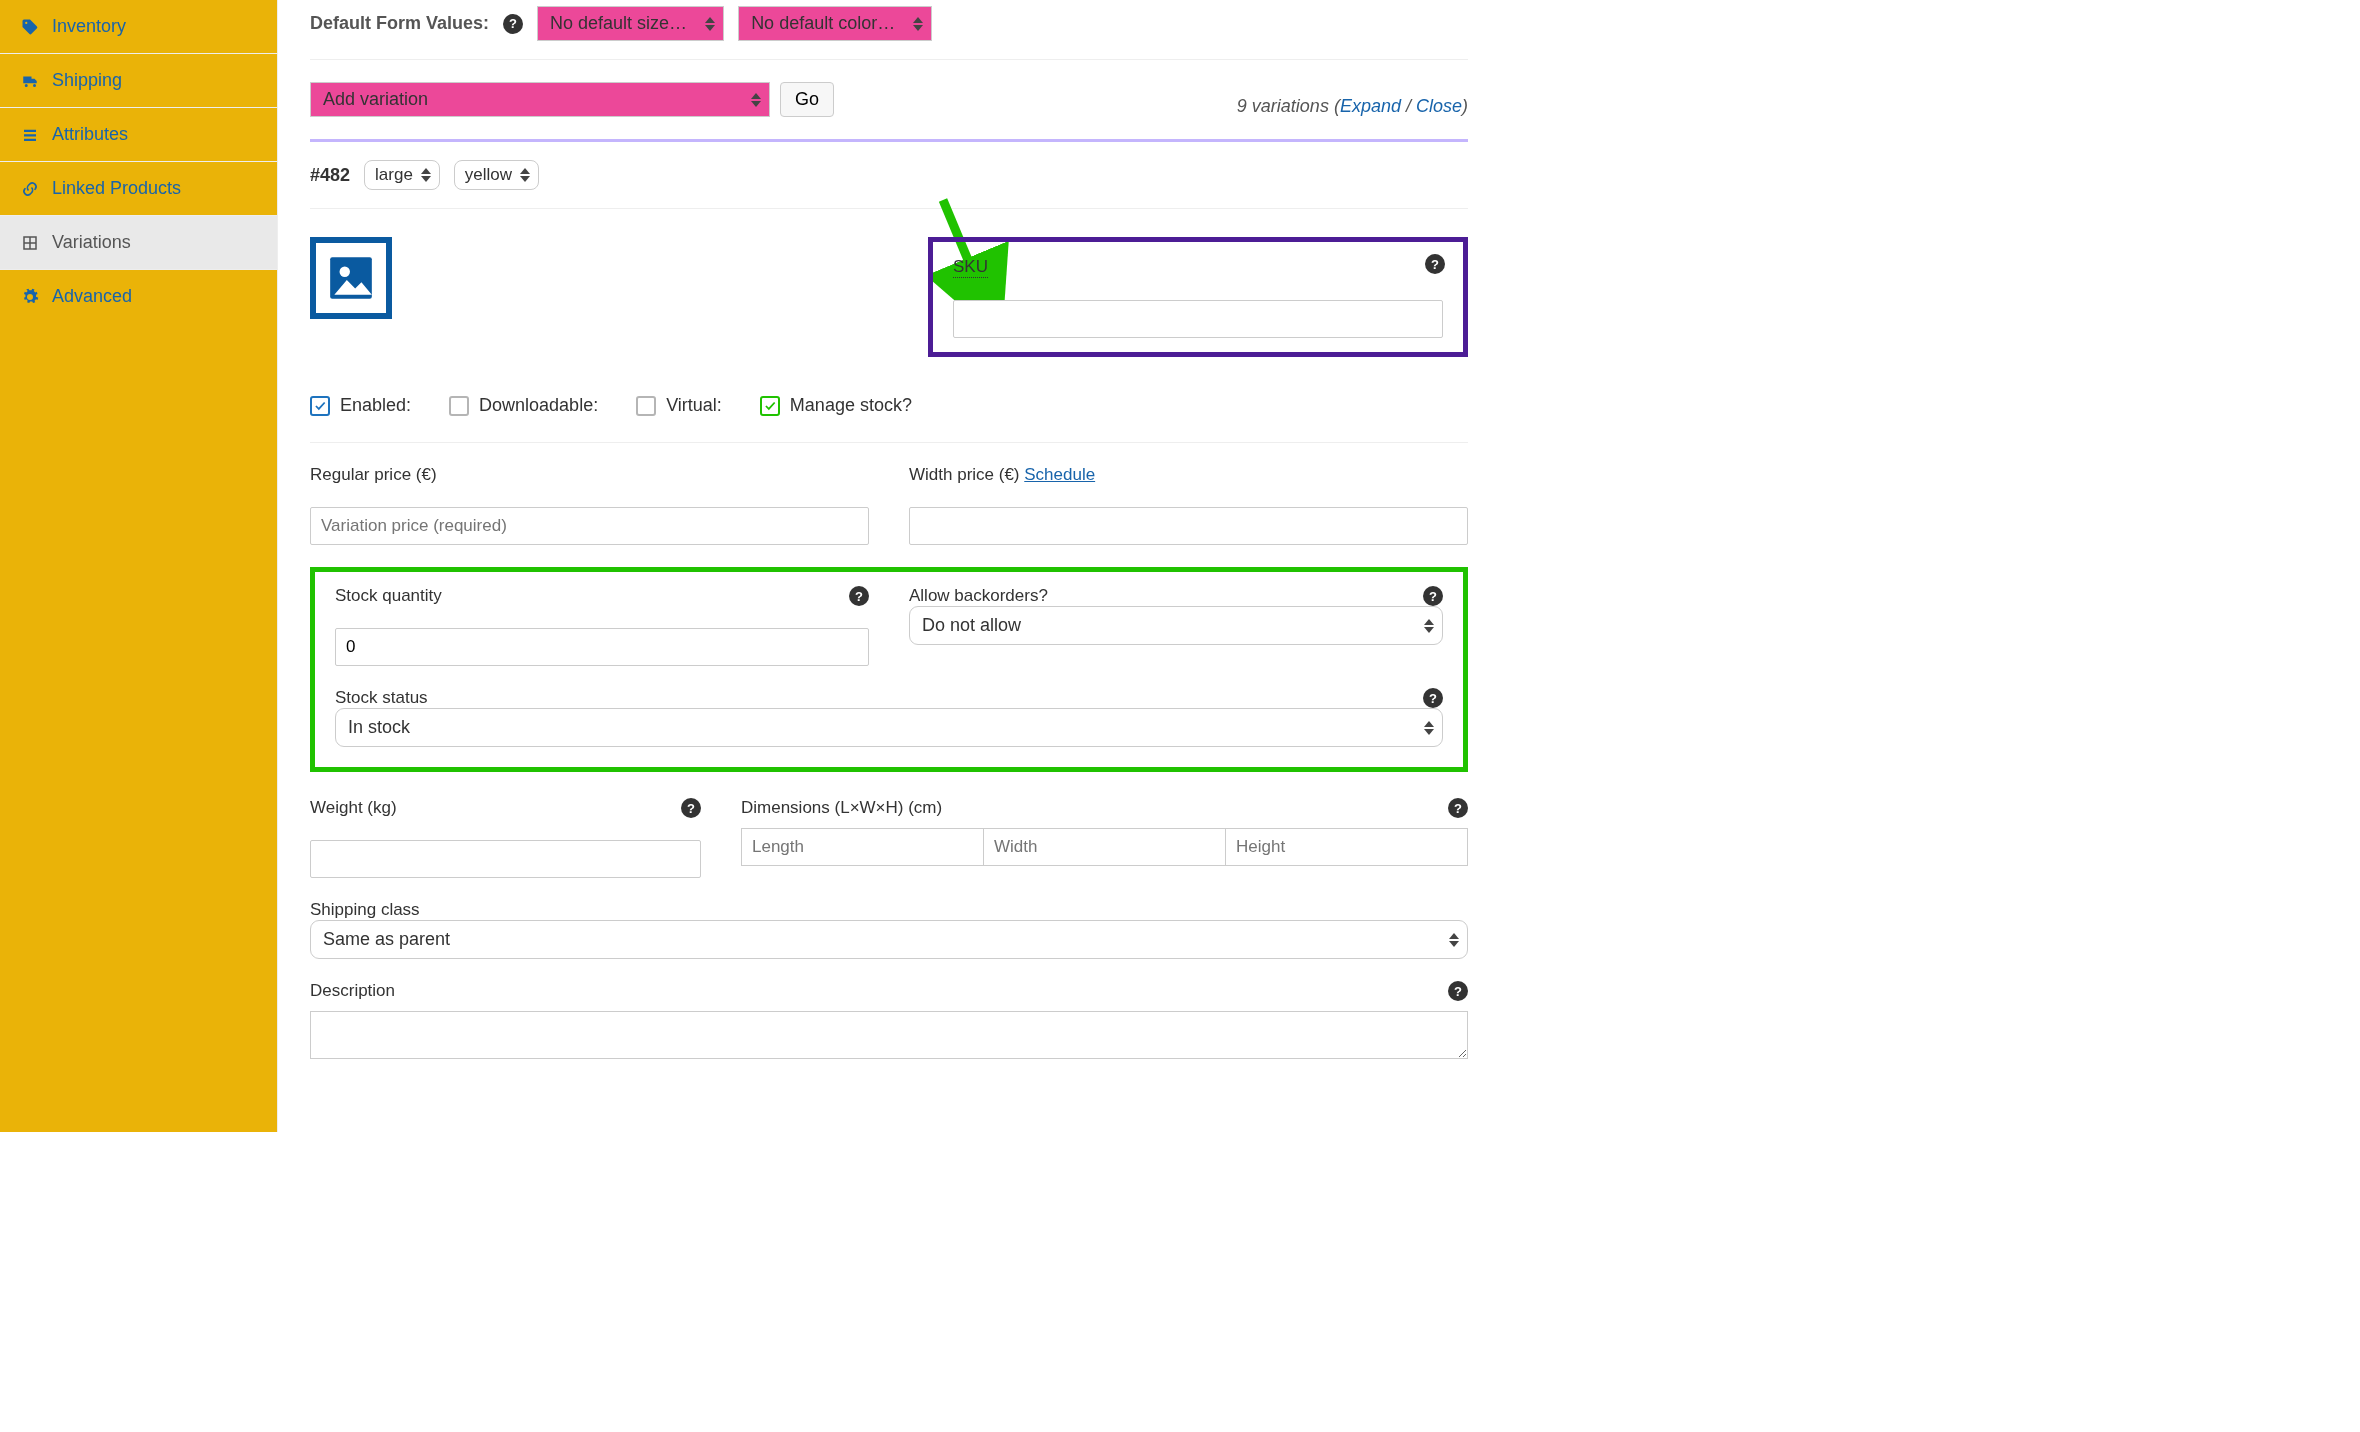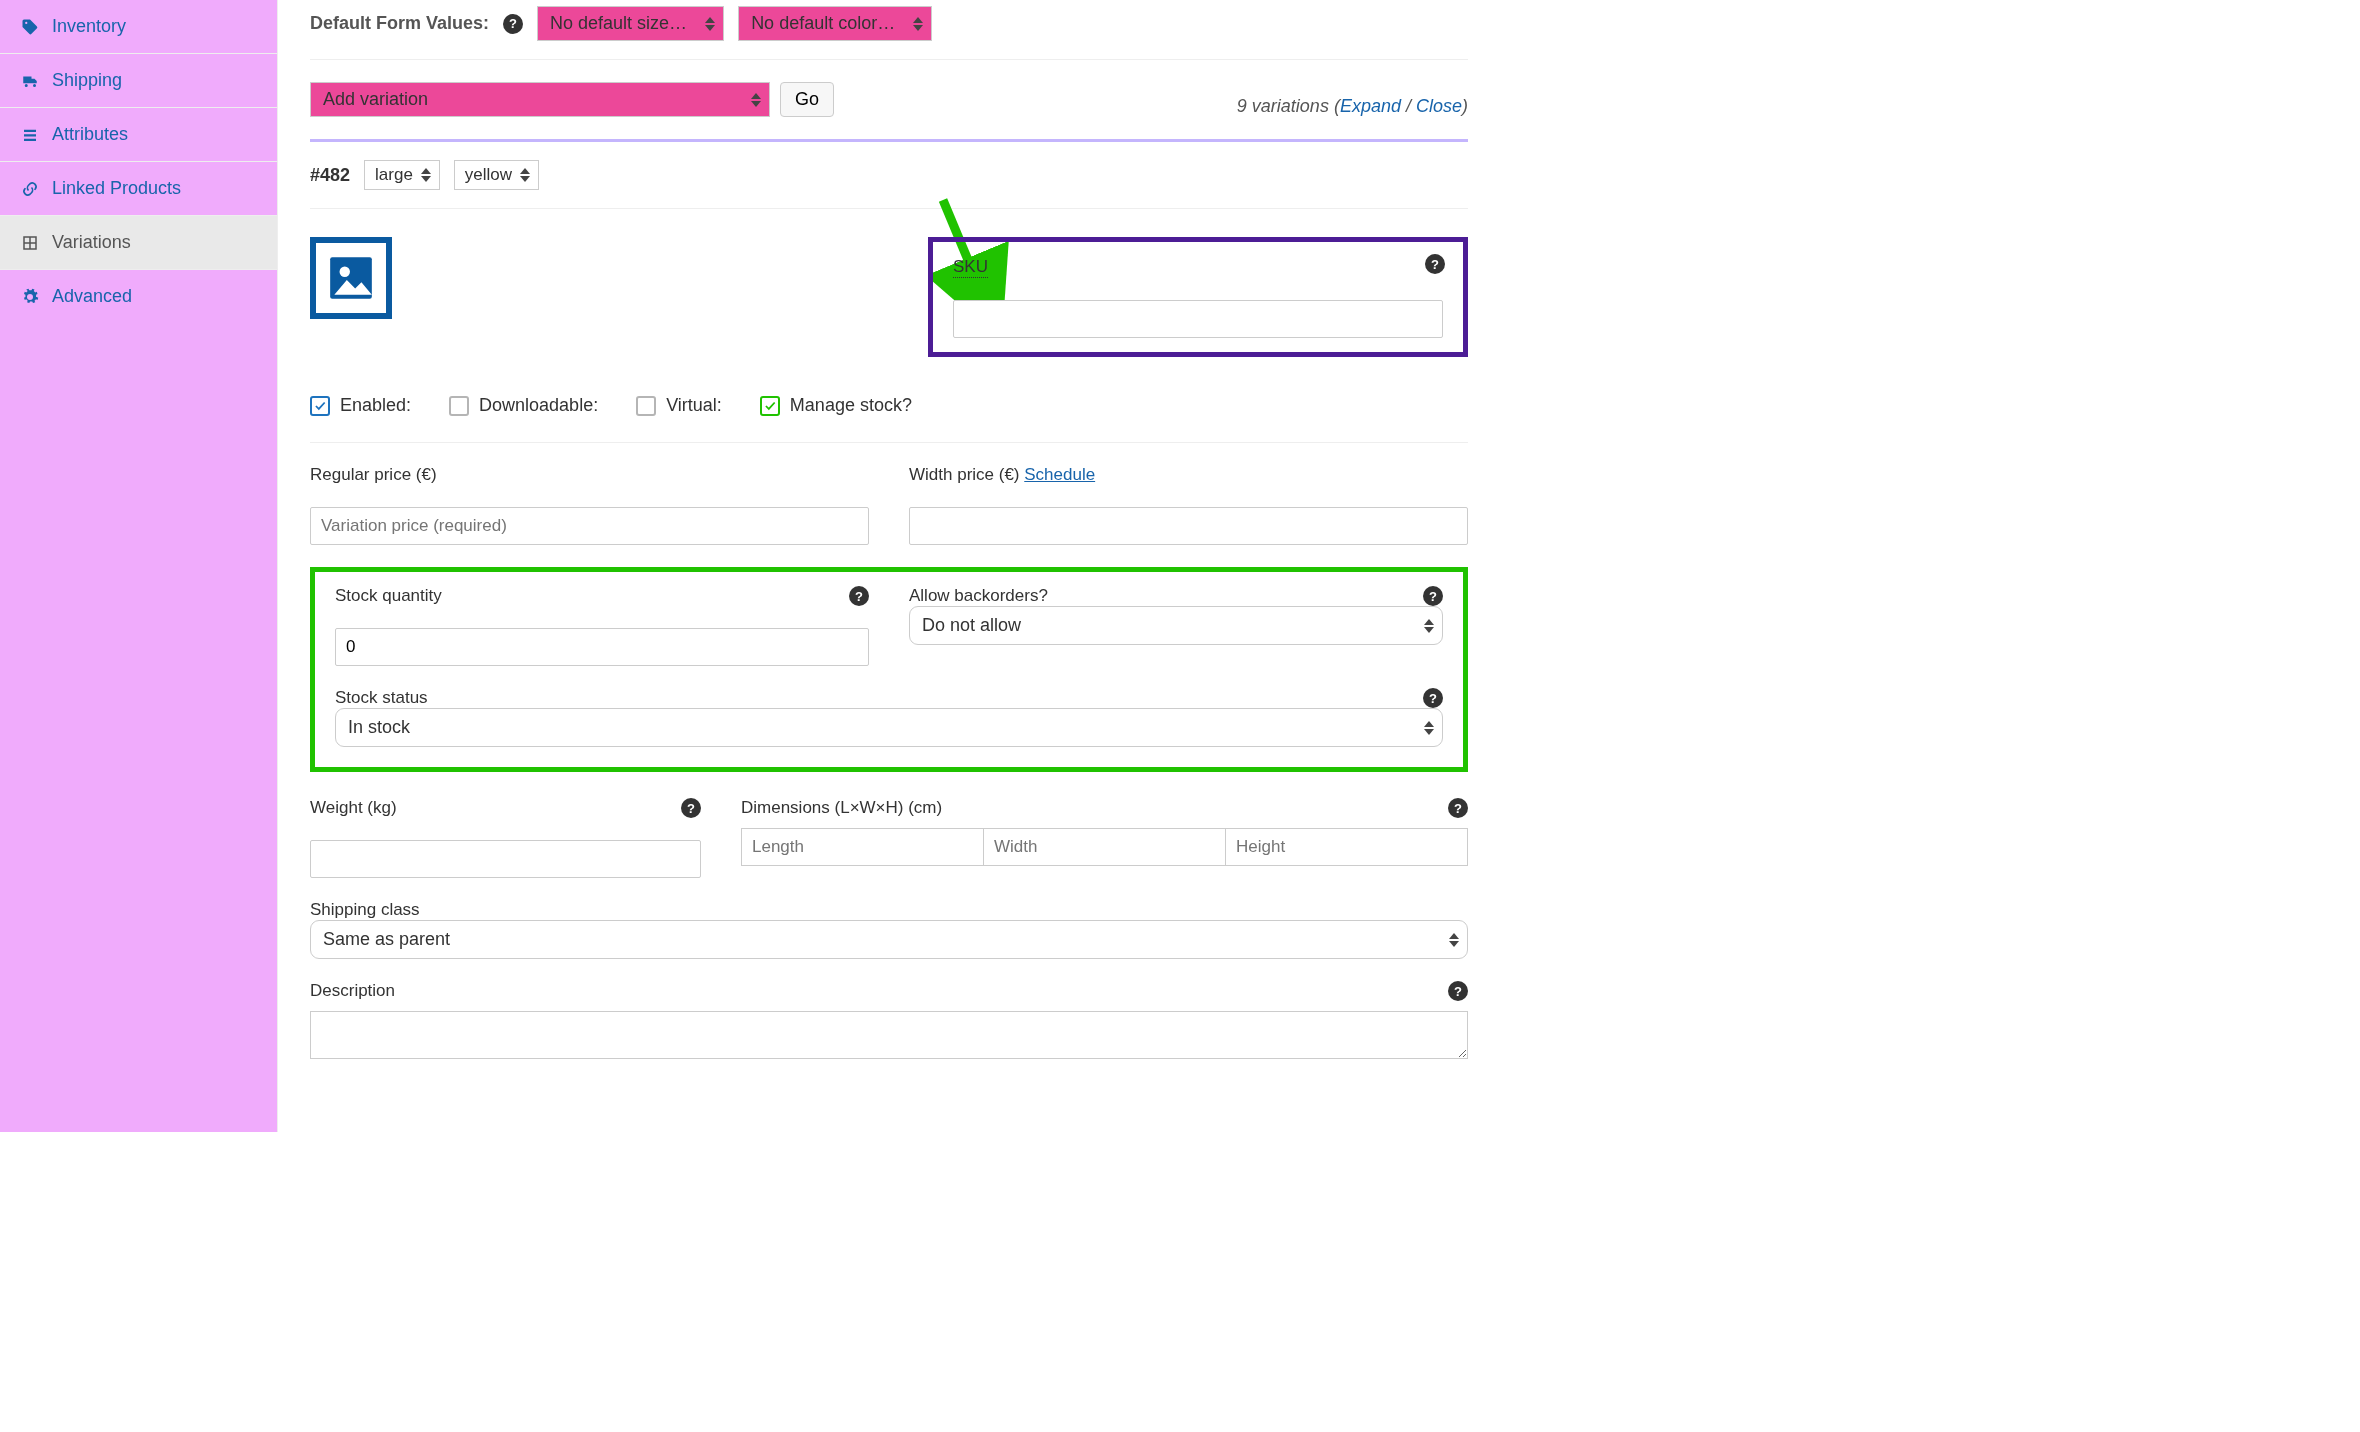--- a/index.html
+++ b/index.html
@@ -1,19 +1,19 @@
 <!DOCTYPE html>
 <html><head>
 <meta charset="utf-8">
 <style>
   * { box-sizing: border-box; }
   html, body { margin: 0; padding: 0; font-family: -apple-system, BlinkMacSystemFont, "Helvetica Neue", Arial, sans-serif; font-size: 18px; color: #333; background: #fff; }
   .page { display: flex; width: 1500px; min-height: 860px; }
   
-  .sidebar { width: 278px; background: #f0abfc; border-right: 1px solid #eee; }
+  .sidebar { width: 278px; background: #eab308; border-right: 1px solid #eee; }
   .side-item { display: flex; align-items: center; gap: 12px; padding: 16px 20px; color: #1864ab; cursor: pointer; border-bottom: 1px solid #eee; }
   .side-item:last-child { border-bottom: none; }
   .side-item.active { background: #e9e9e9; color: #555; }
   .side-item .icon { width: 20px; height: 20px; display: inline-flex; align-items: center; justify-content: center; }
   .side-item span.label { font-size: 18px; }
   
   .main { flex: 1; padding: 0 32px 40px 32px; position: relative; }
   .row { display: flex; align-items: center; gap: 14px; }
   .default-values { margin-top: 6px; padding-bottom: 18px; border-bottom: 1px solid #eee; }
   .default-values .lbl { font-weight: 600; color: #555; }
@@ -22,21 +22,21 @@
   .sel-caret::before { content: ""; display: block; width: 0; height: 0; border-left: 5px solid transparent; border-right: 5px solid transparent; border-bottom: 6px solid #444; margin-bottom: 2px; }
   .sel-caret::after { content: ""; display: block; width: 0; height: 0; border-left: 5px solid transparent; border-right: 5px solid transparent; border-top: 6px solid #444; }
   .help { width: 20px; height: 20px; border-radius: 50%; background: #333; color: #fff; display: inline-flex; align-items: center; justify-content: center; font-size: 13px; font-weight: 700; }
   .add-var-row { display: flex; align-items: flex-end; justify-content: space-between; padding: 22px 0; border-bottom: 3px solid #c4b5fd; }
   .add-var-left { display: flex; gap: 10px; align-items: center; }
   .btn { background: #f7f7f7; border: 1px solid #ccc; border-radius: 4px; padding: 6px 14px; font-size: 18px; cursor: pointer; }
   .var-summary { color: #555; font-style: italic; }
   .var-summary a { color: #1864ab; text-decoration: none; }
   .var-head { display: flex; align-items: center; gap: 14px; padding: 18px 0; border-bottom: 1px solid #eee; }
   .var-id { font-weight: 700; }
-  .sel-small { border: 1px solid #ccc; border-radius: 0; padding: 4px 26px 4px 10px; position: relative; font-size: 17px; }
+  .sel-small { border: 1px solid #ccc; border-radius: 8px; padding: 4px 26px 4px 10px; position: relative; font-size: 17px; }
   
   .var-content { padding: 28px 0; }
   .top-row { display: flex; align-items: flex-start; gap: 30px; margin-bottom: 26px; }
   .thumb { width: 82px; height: 82px; border: 6px solid #0a5aa0; display: flex; align-items: center; justify-content: center; background: #fff; cursor: pointer; }
   .gap-flex { flex: 1; }
   .sku-box { border: 5px solid #4c1d95; padding: 14px 20px; min-width: 540px; position: relative; }
   .sku-box .title { font-size: 17px; border-bottom: 1px dotted #333; display: inline-block; }
   .field-input { width: 100%; border: 1px solid #ccc; border-radius: 2px; padding: 8px 10px; font-size: 17px; margin-top: 22px; }
   .help-tr { position: absolute; right: 18px; top: 12px; }
   

